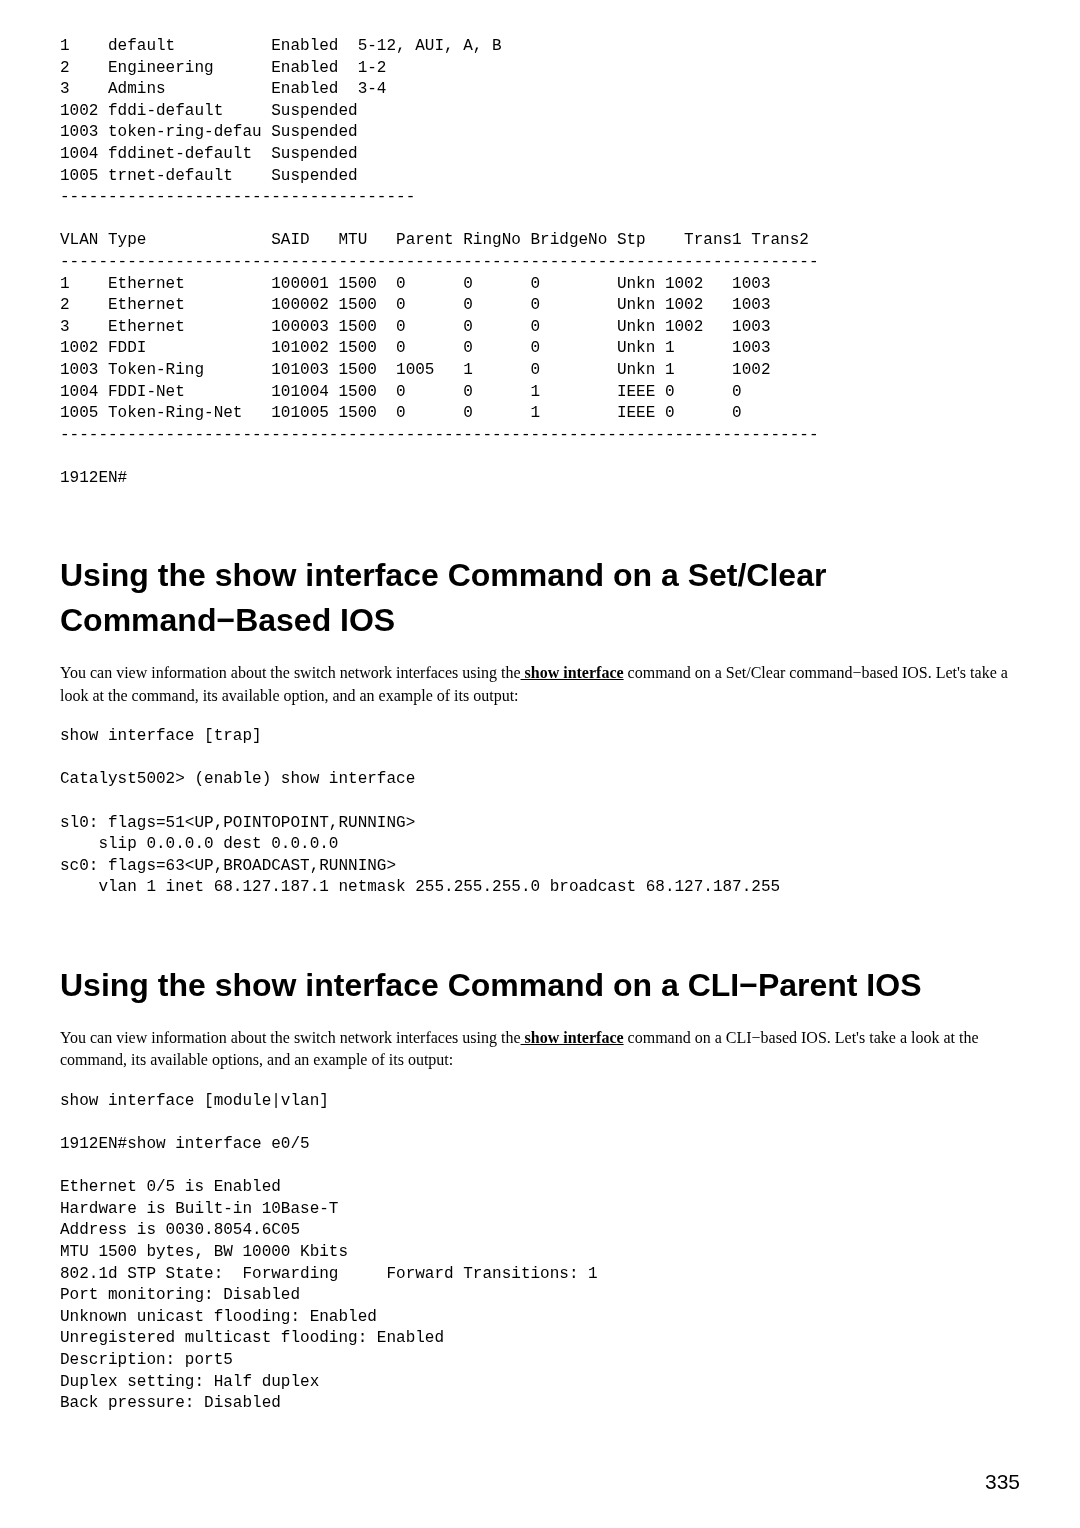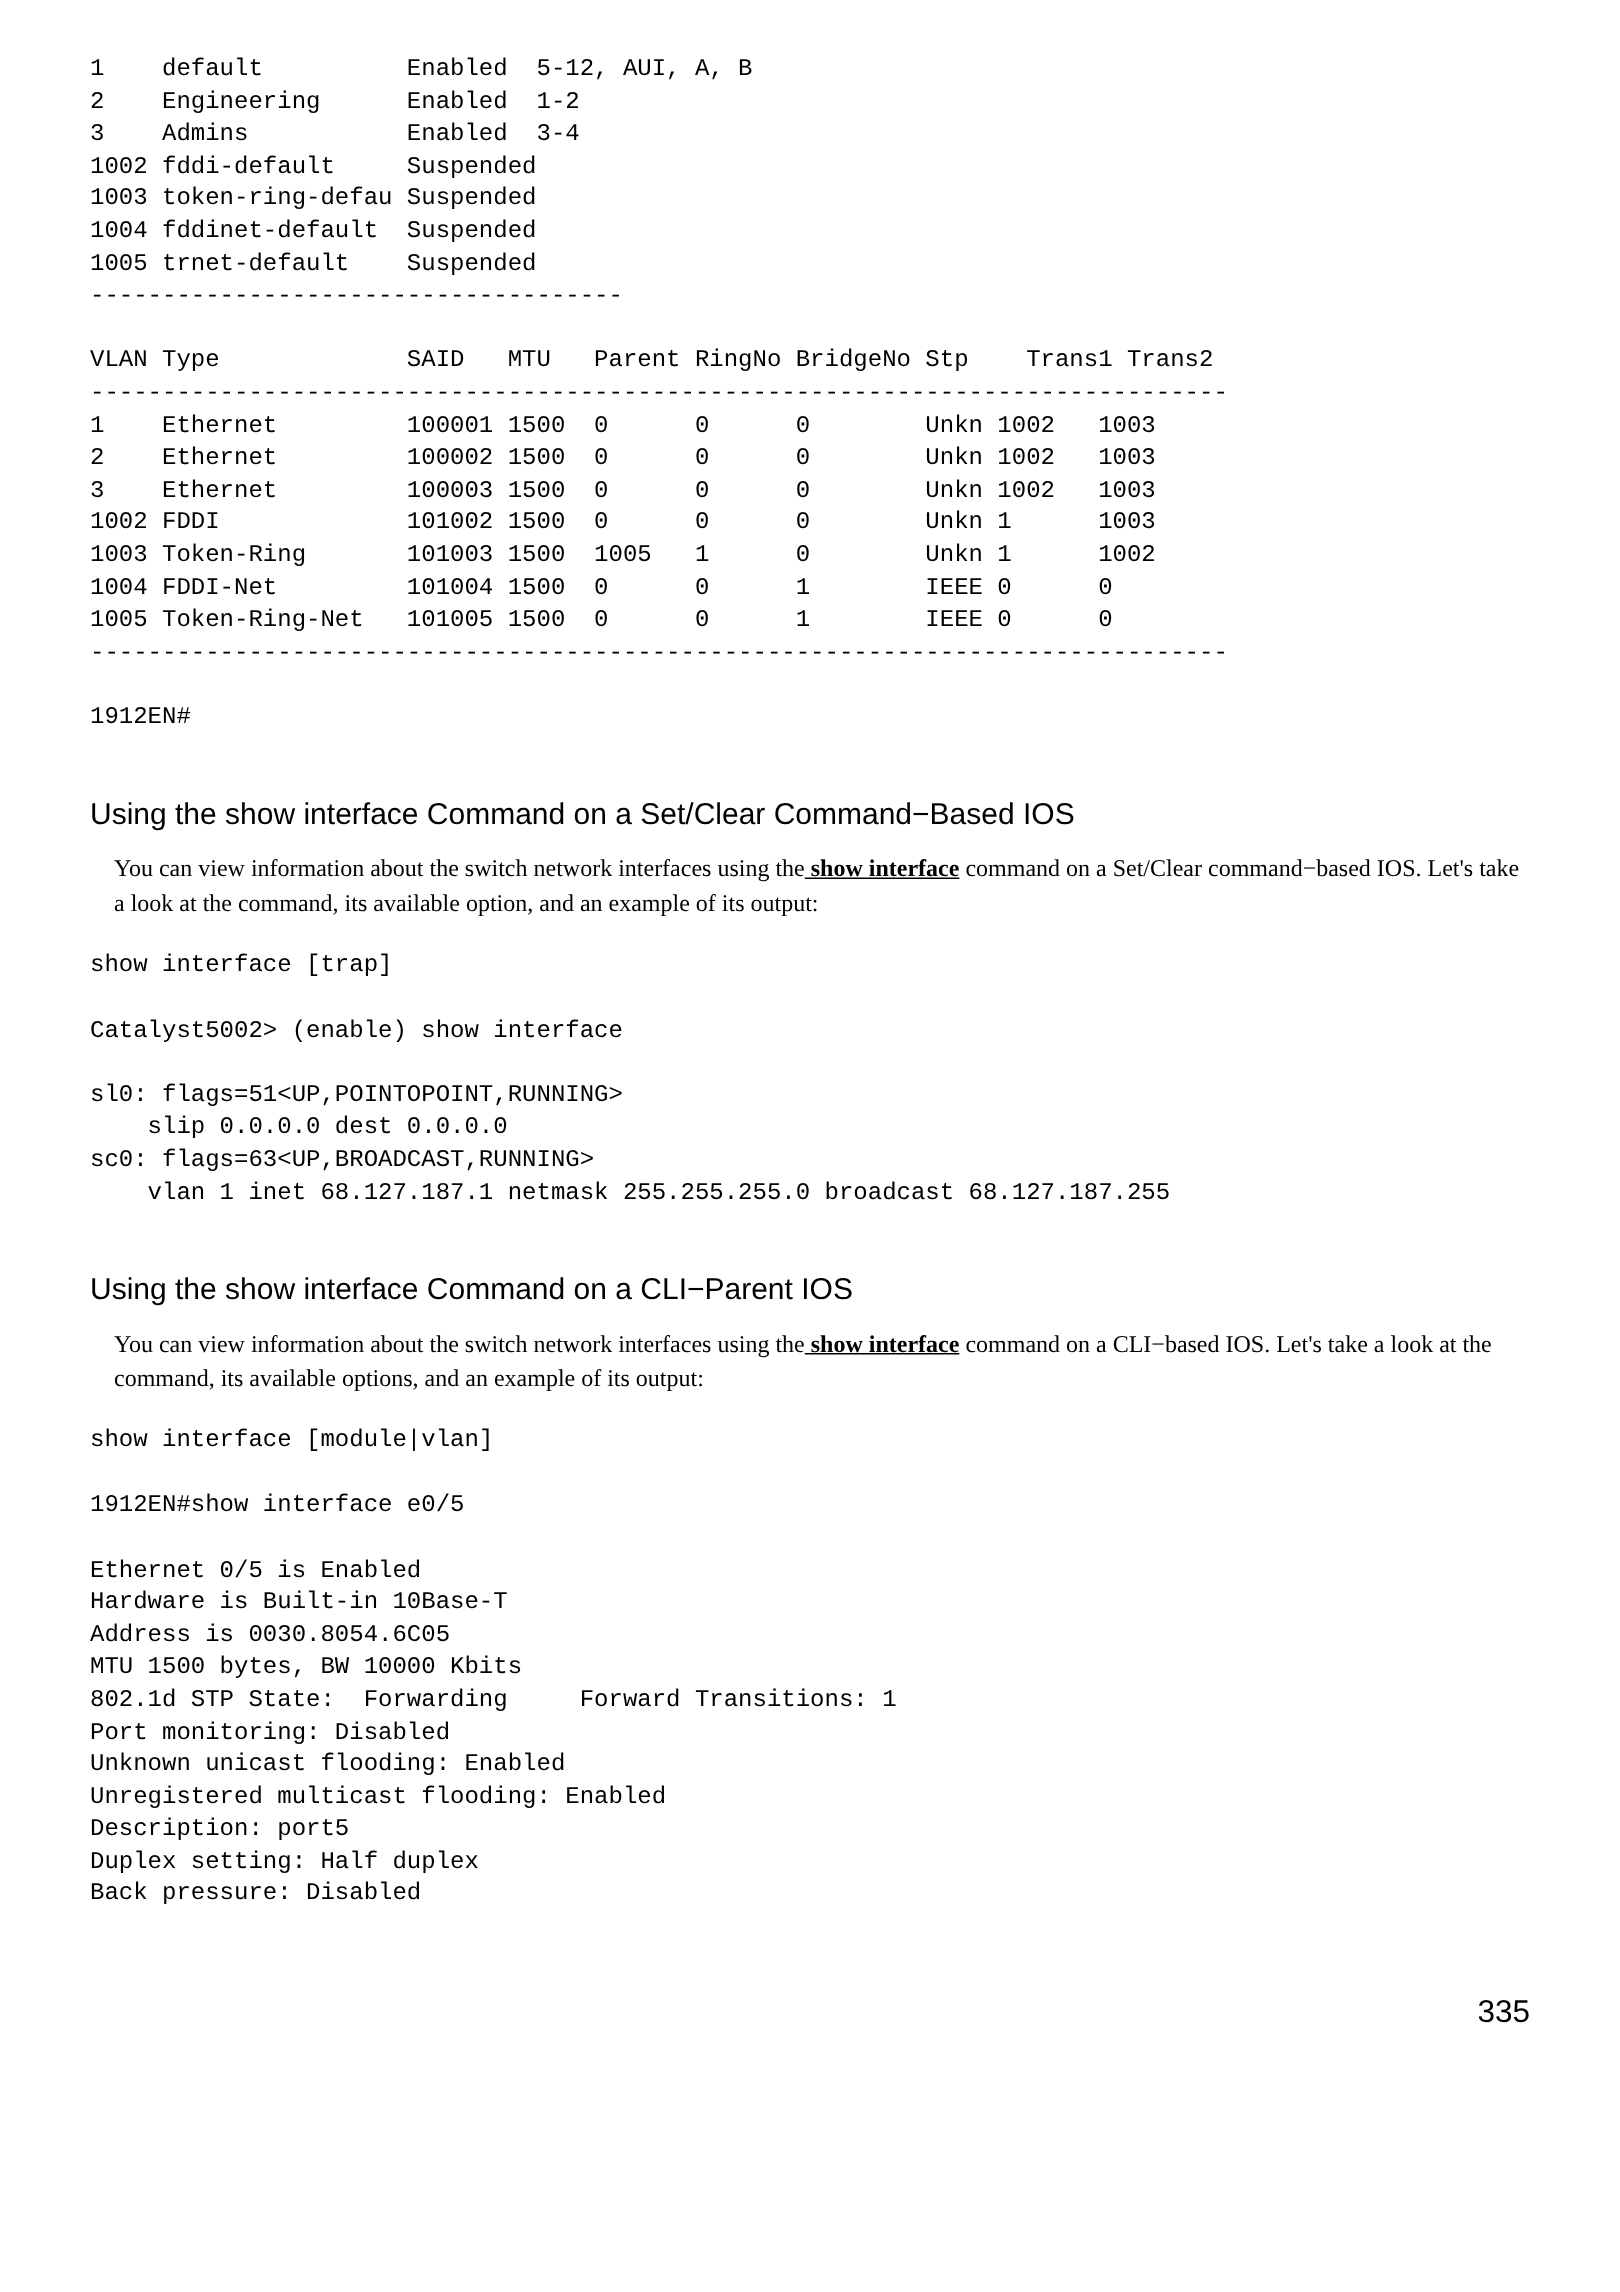--- a/index.html
+++ b/index.html
@@ -14,27 +14,27 @@
   }
   pre {
     font-family: 'Courier New', Courier, monospace;
     font-size: 16px;
     white-space: pre;
     margin: 1em 0;
     line-height: 1.35;
   }
   h2 {
     font-family: Arial, Helvetica, sans-serif;
-    font-weight: normal;
-    font-size: 20px;
+    font-weight: bold;
+    font-size: 32px;
     margin-top: 2em;
     margin-bottom: 0.6em;
   }
   p {
-    margin: 0.6em 0 1.2em 16px;
+    margin: 0.6em 0 1.2em 0;
   }
   .cmd {
     font-weight: bold;
     text-decoration: underline;
   }
   .italic {
   }
   .pagenum {
     text-align: right;
     font-family: Arial, Helvetica, sans-serif;

